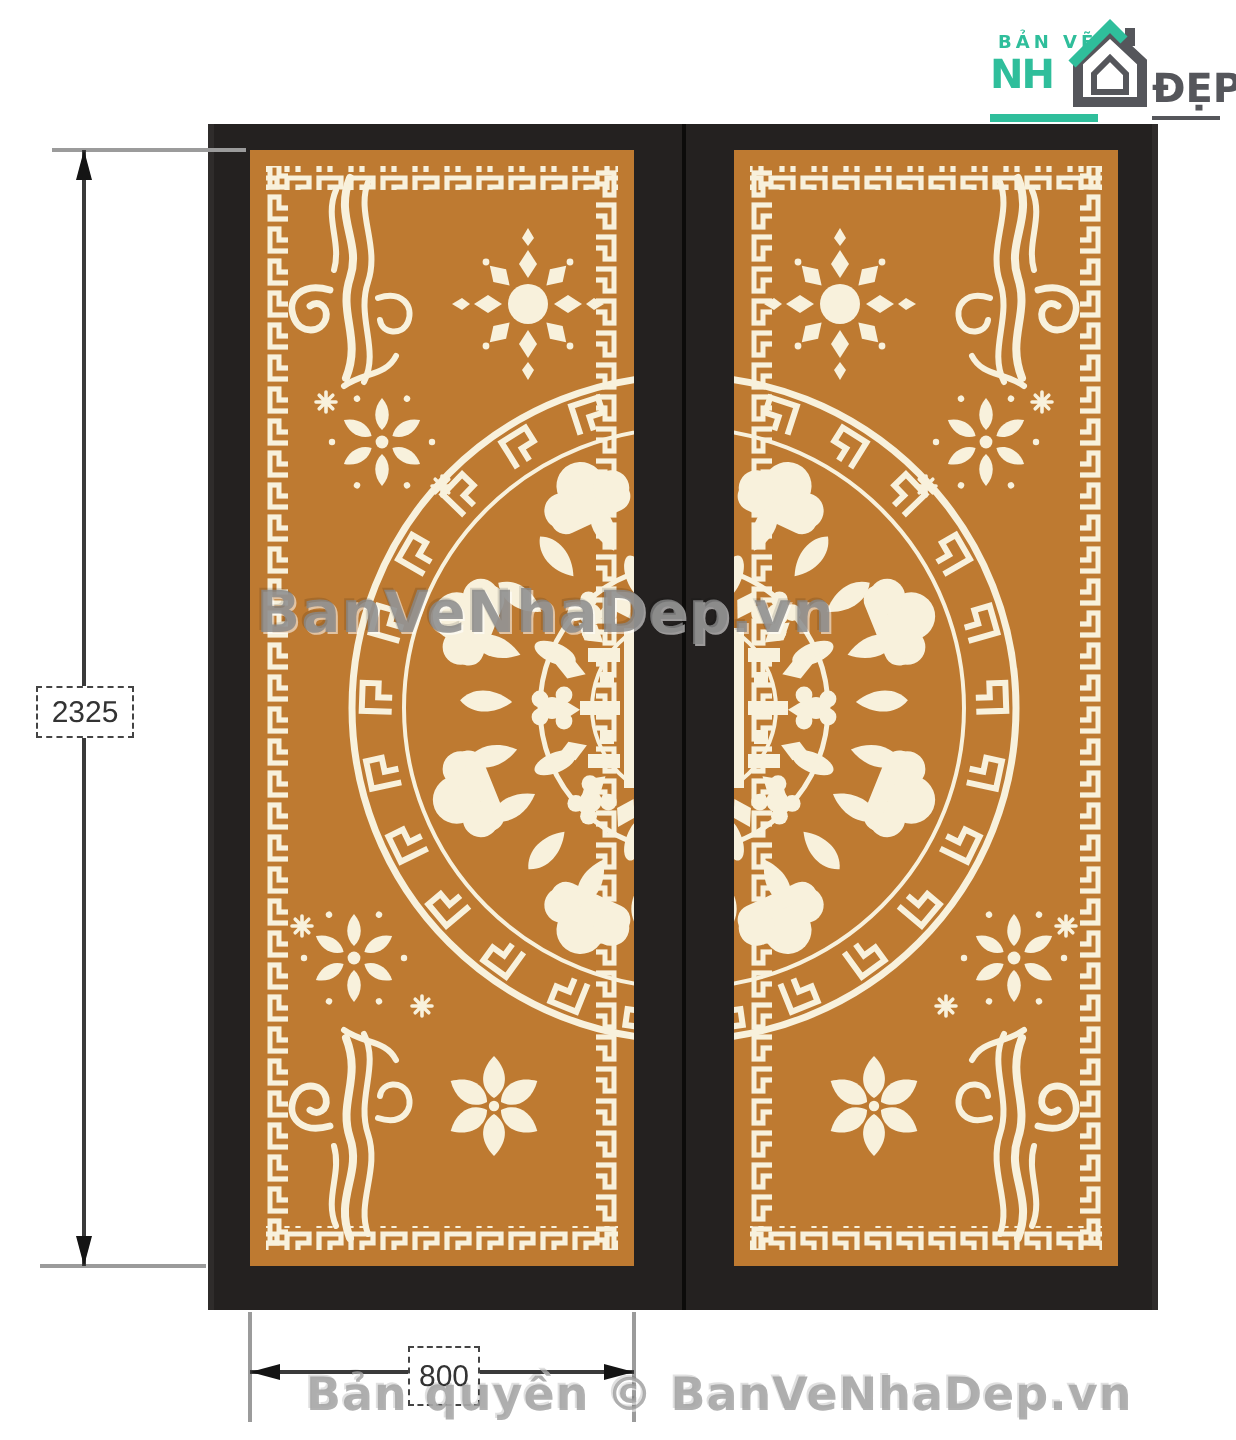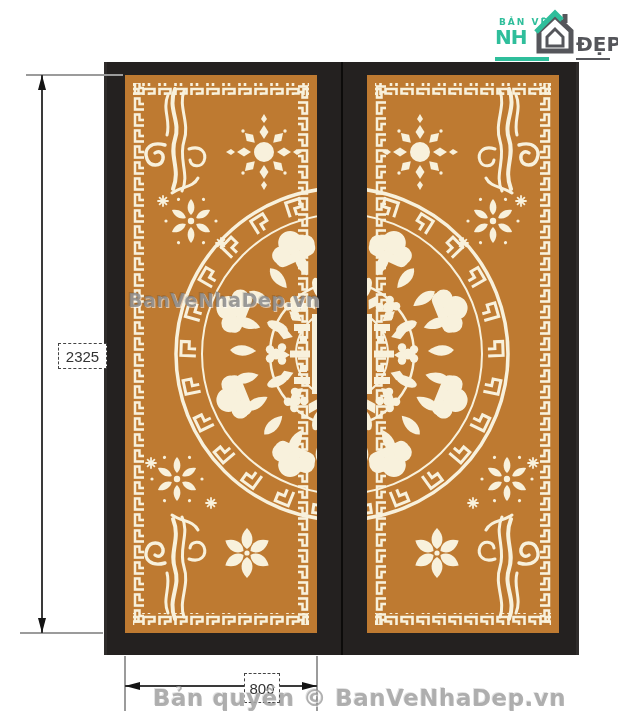--- a/index.html
+++ b/index.html
@@ -27,28 +27,28 @@
   
   .ext{position:absolute;background:var(--ext-line);}
   .dimline{position:absolute;background:var(--dim-line);}
   .arr{position:absolute;width:0;height:0;}
   .arr.up{border-left:4px solid transparent;border-right:4px solid transparent;border-bottom:15px solid #141414;}
   .arr.down{border-left:4px solid transparent;border-right:4px solid transparent;border-top:15px solid #141414;}
   .arr.leftward{border-top:4px solid transparent;border-bottom:4px solid transparent;border-right:15px solid #141414;}
   .arr.rightward{border-top:4px solid transparent;border-bottom:4px solid transparent;border-left:15px solid #141414;}
   .dim-label{position:absolute;background:#ffffff;border:1px dashed #444;color:var(--label-ink);
              display:flex;align-items:center;justify-content:center;
-             font-family:"Liberation Sans", sans-serif;font-size:15px;margin-left:40px;}
+             font-family:"Liberation Sans", sans-serif;font-size:15px;}
   .dim-label.v{left:18px;top:343px;width:47px;height:24px;}
   .dim-label.h{left:204px;top:673px;width:34px;height:28px;}
   
   .wm{position:absolute;color:rgba(135,135,135,0.82);font-weight:bold;
       text-shadow:1px 1px 0 rgba(255,255,255,0.55), -1px -1px 0 rgba(0,0,0,0.12);
       letter-spacing:0.5px;white-space:nowrap;pointer-events:none;}
-  .wm.center{left:128px;top:289px;font-size:19px;}
+  .wm.center{left:128px;top:289px;font-size:29px;}
   .wm.bottom{left:153px;top:674px;font-size:23px;color:rgba(158,158,158,0.80);margin-top:11px;}
   
   .logo{position:absolute;left:488px;top:8px;width:128px;height:56px;}
   .logo .bv{position:absolute;left:11px;top:9px;font-size:9px;font-weight:bold;
             color:var(--logo-green);letter-spacing:2px;}
   .logo .nh{position:absolute;left:7px;top:19px;font-size:20px;line-height:1;font-weight:800;
             color:var(--logo-green);letter-spacing:-1px;}
   .logo .house{position:absolute;left:43px;top:1px;}
   .logo .dep{position:absolute;left:88px;top:26px;font-size:20px;line-height:1;font-weight:800;
              color:var(--logo-gray);letter-spacing:0;}

